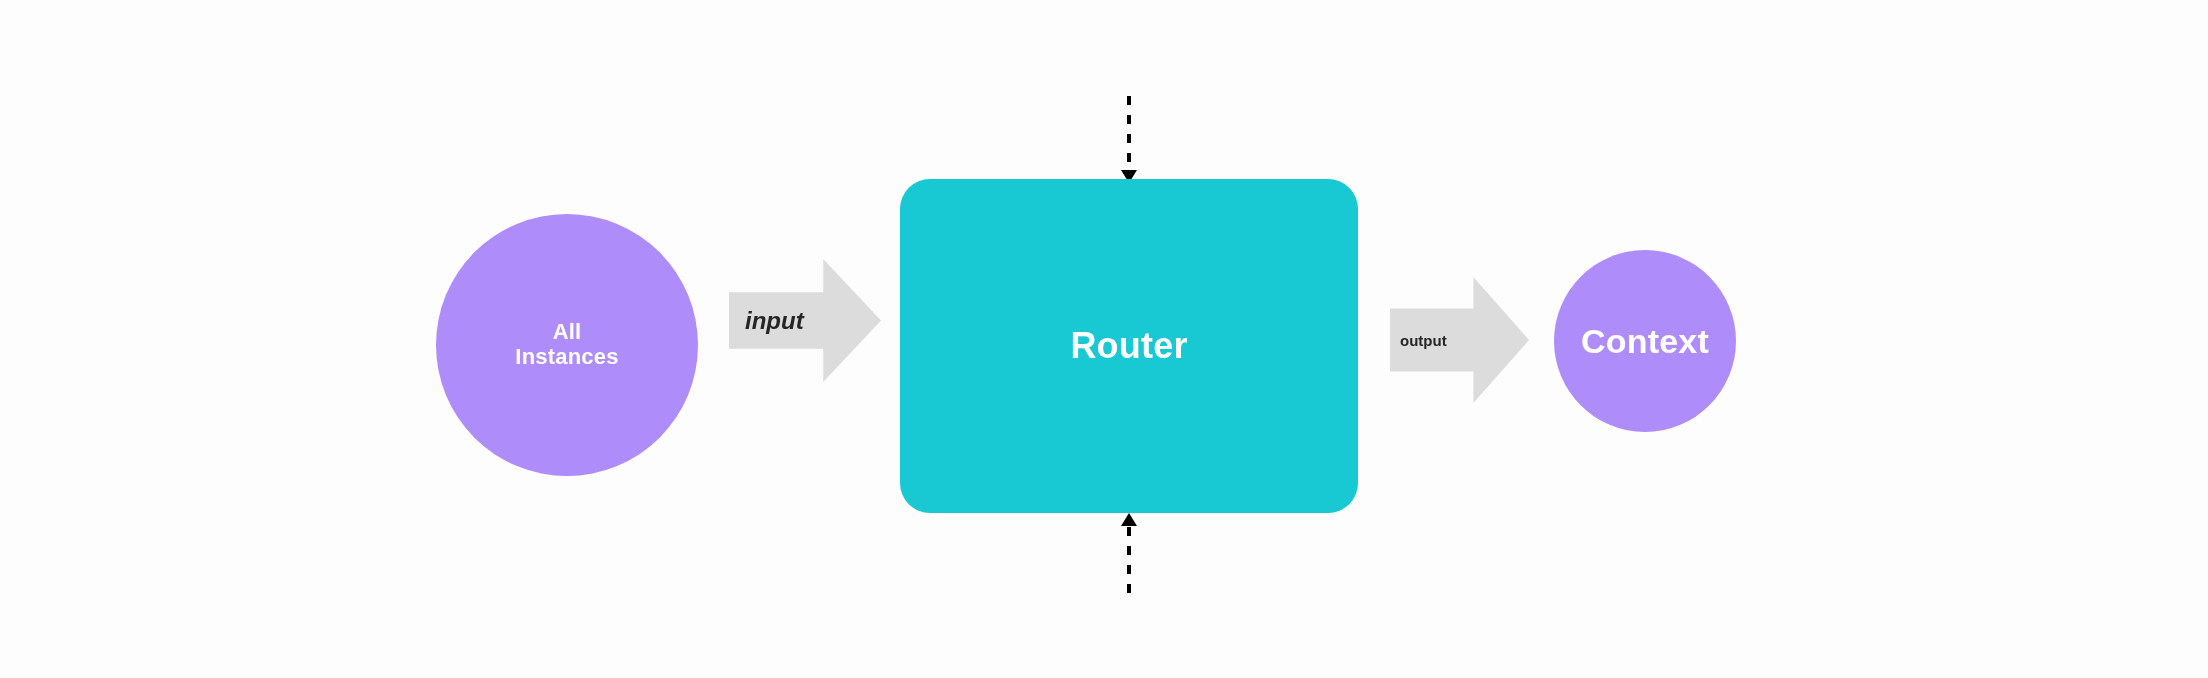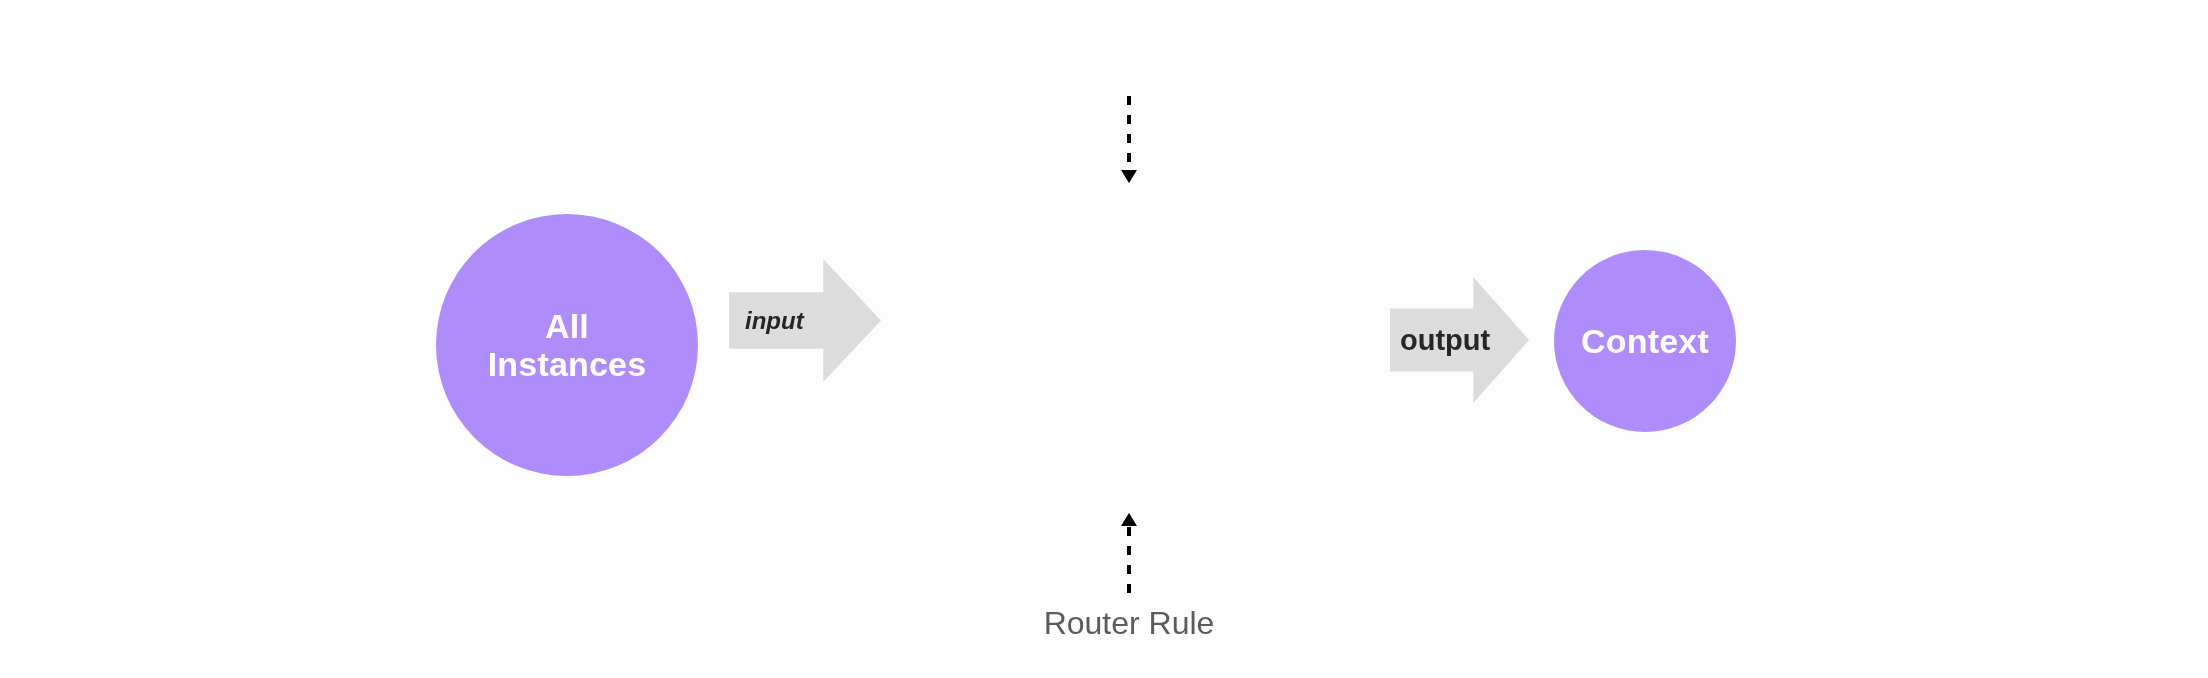--- a/index.html
+++ b/index.html
@@ -30,21 +30,21 @@
     color: #ffffff;
     font-weight: bold;
     line-height: 1.12;
     letter-spacing: 0.2px;
   }
   #circle-all-instances {
     left: 436px;
     top: 214px;
     width: 262px;
     height: 262px;
-    font-size: 34px;
+    font-size: 22px;
   }
   #circle-subset {
     left: 1554px;
     top: 250px;
     width: 182px;
     height: 182px;
     font-size: 34px;
   }
   .circle-label {
     white-space: pre-line;
@@ -104,21 +104,21 @@
   }
   .arrow-text {
     position: relative;
     color: #262626;
     font-size: 24px;
     font-weight: bold;
     z-index: 2;
     white-space: nowrap;
   }
   #arrow-input .arrow-text { margin-left: 16px; }
-  #arrow-output .arrow-text { margin-left: 10px; font-size: 29px; }
+  #arrow-output .arrow-text { margin-left: 10px; font-size: 15px; }
 
   
   .dashed-connector {
     position: absolute;
     width: 40px;
     display: flex;
     flex-direction: column;
     align-items: center;
   }
   .dash-line {
@@ -187,30 +187,32 @@
   <div class="node-circle" id="circle-all-instances">
     <span class="circle-label">All
 Instances</span>
   </div>
 
   <div class="block-arrow" id="arrow-input">
     <div class="arrow-shape"></div>
     <span class="arrow-text">input</span>
   </div>
 
+  <div id="router-box">
+    <span id="router-label">Router</span>
+  </div>
 
   <div class="block-arrow" id="arrow-output">
     <div class="arrow-shape"></div>
     <span class="arrow-text">output</span>
   </div>
 
   <div class="node-circle" id="circle-subset">
     <span class="circle-label">Context</span>
   </div>
 
   <div class="dashed-connector" id="connector-router-rule">
     <div class="arrow-head-up"></div>
     <div class="dash-line"></div>
   </div>
 
-  <div class="caption" id="caption-router-rule">Router Rule</div>
 
 </div>
 
 </body></html>

